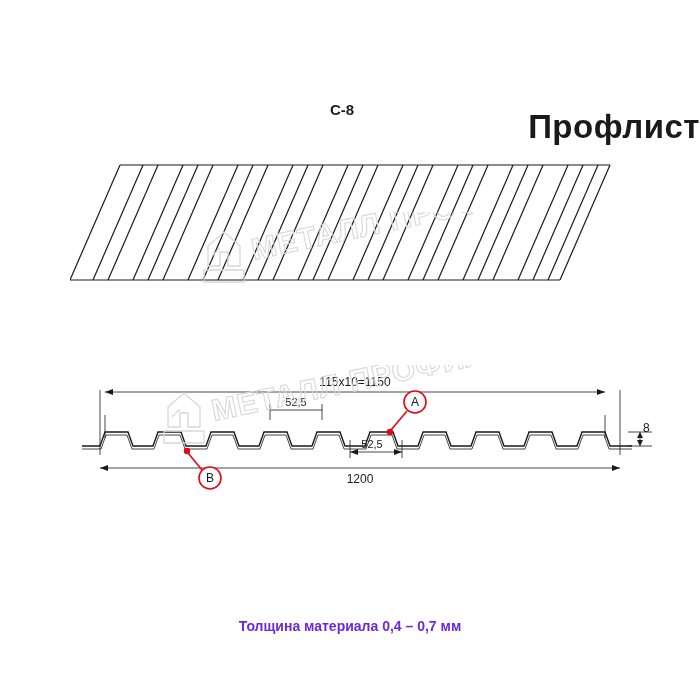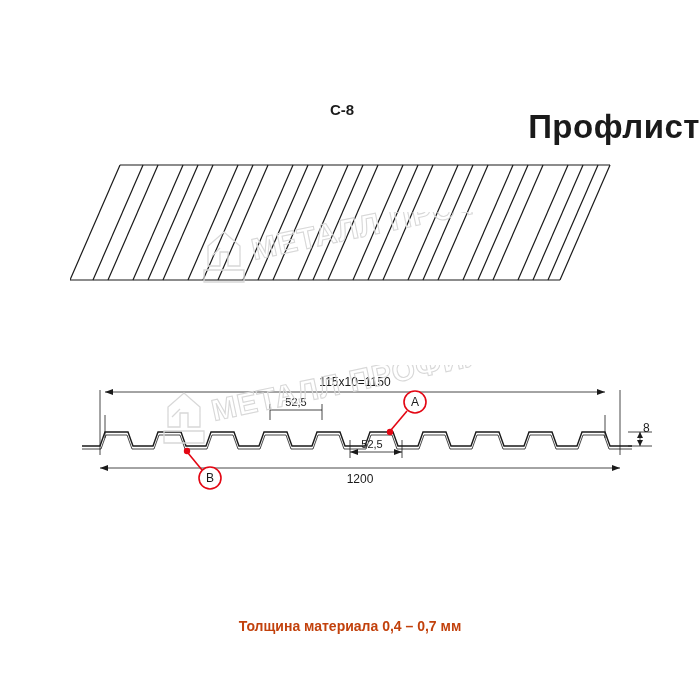--- a/index.html
+++ b/index.html
@@ -43,21 +43,21 @@
     color: #1a1a1a;
   }
   .footer-note {
     position: absolute;
     top: 618px;
     left: 0;
     width: 700px;
     text-align: center;
     font-size: 14px;
     font-weight: bold;
-    color: #c2410c;
+    color: #6d28d9;
   }
   .iso-wrap {
     position: absolute;
     top: 140px;
     left: 70px;
     width: 560px;
     height: 170px;
   }
   .section-wrap {
     position: absolute;

